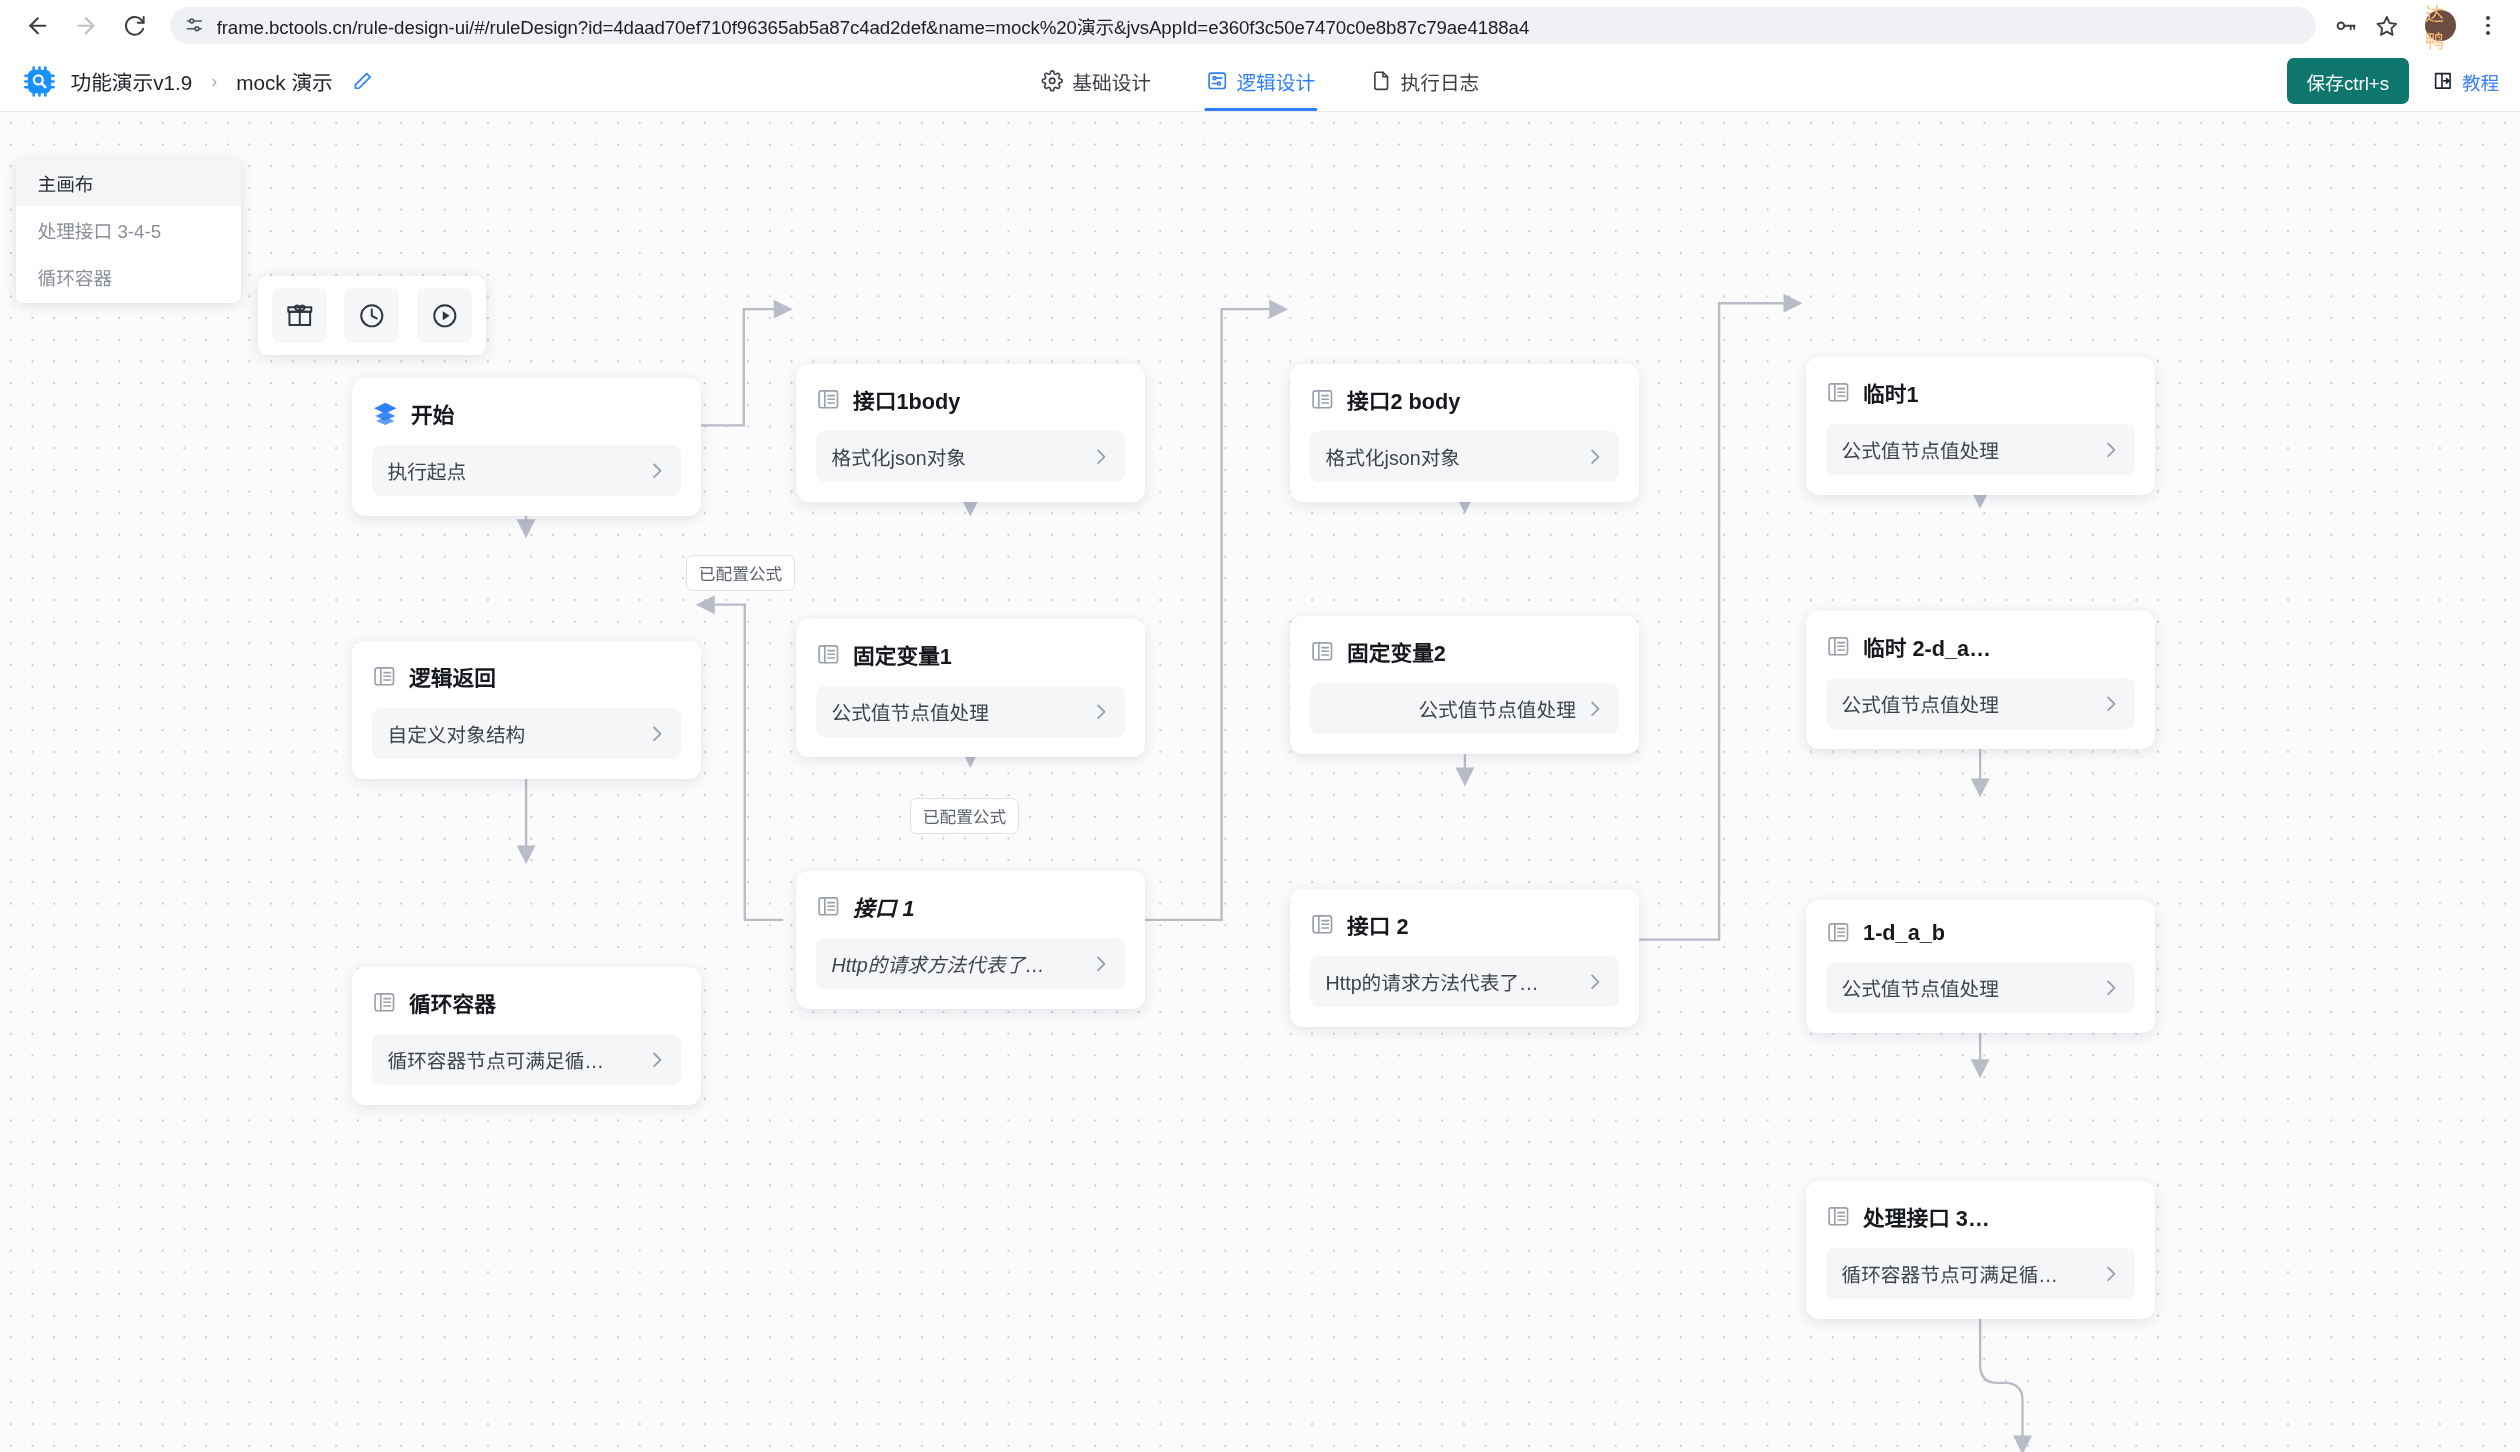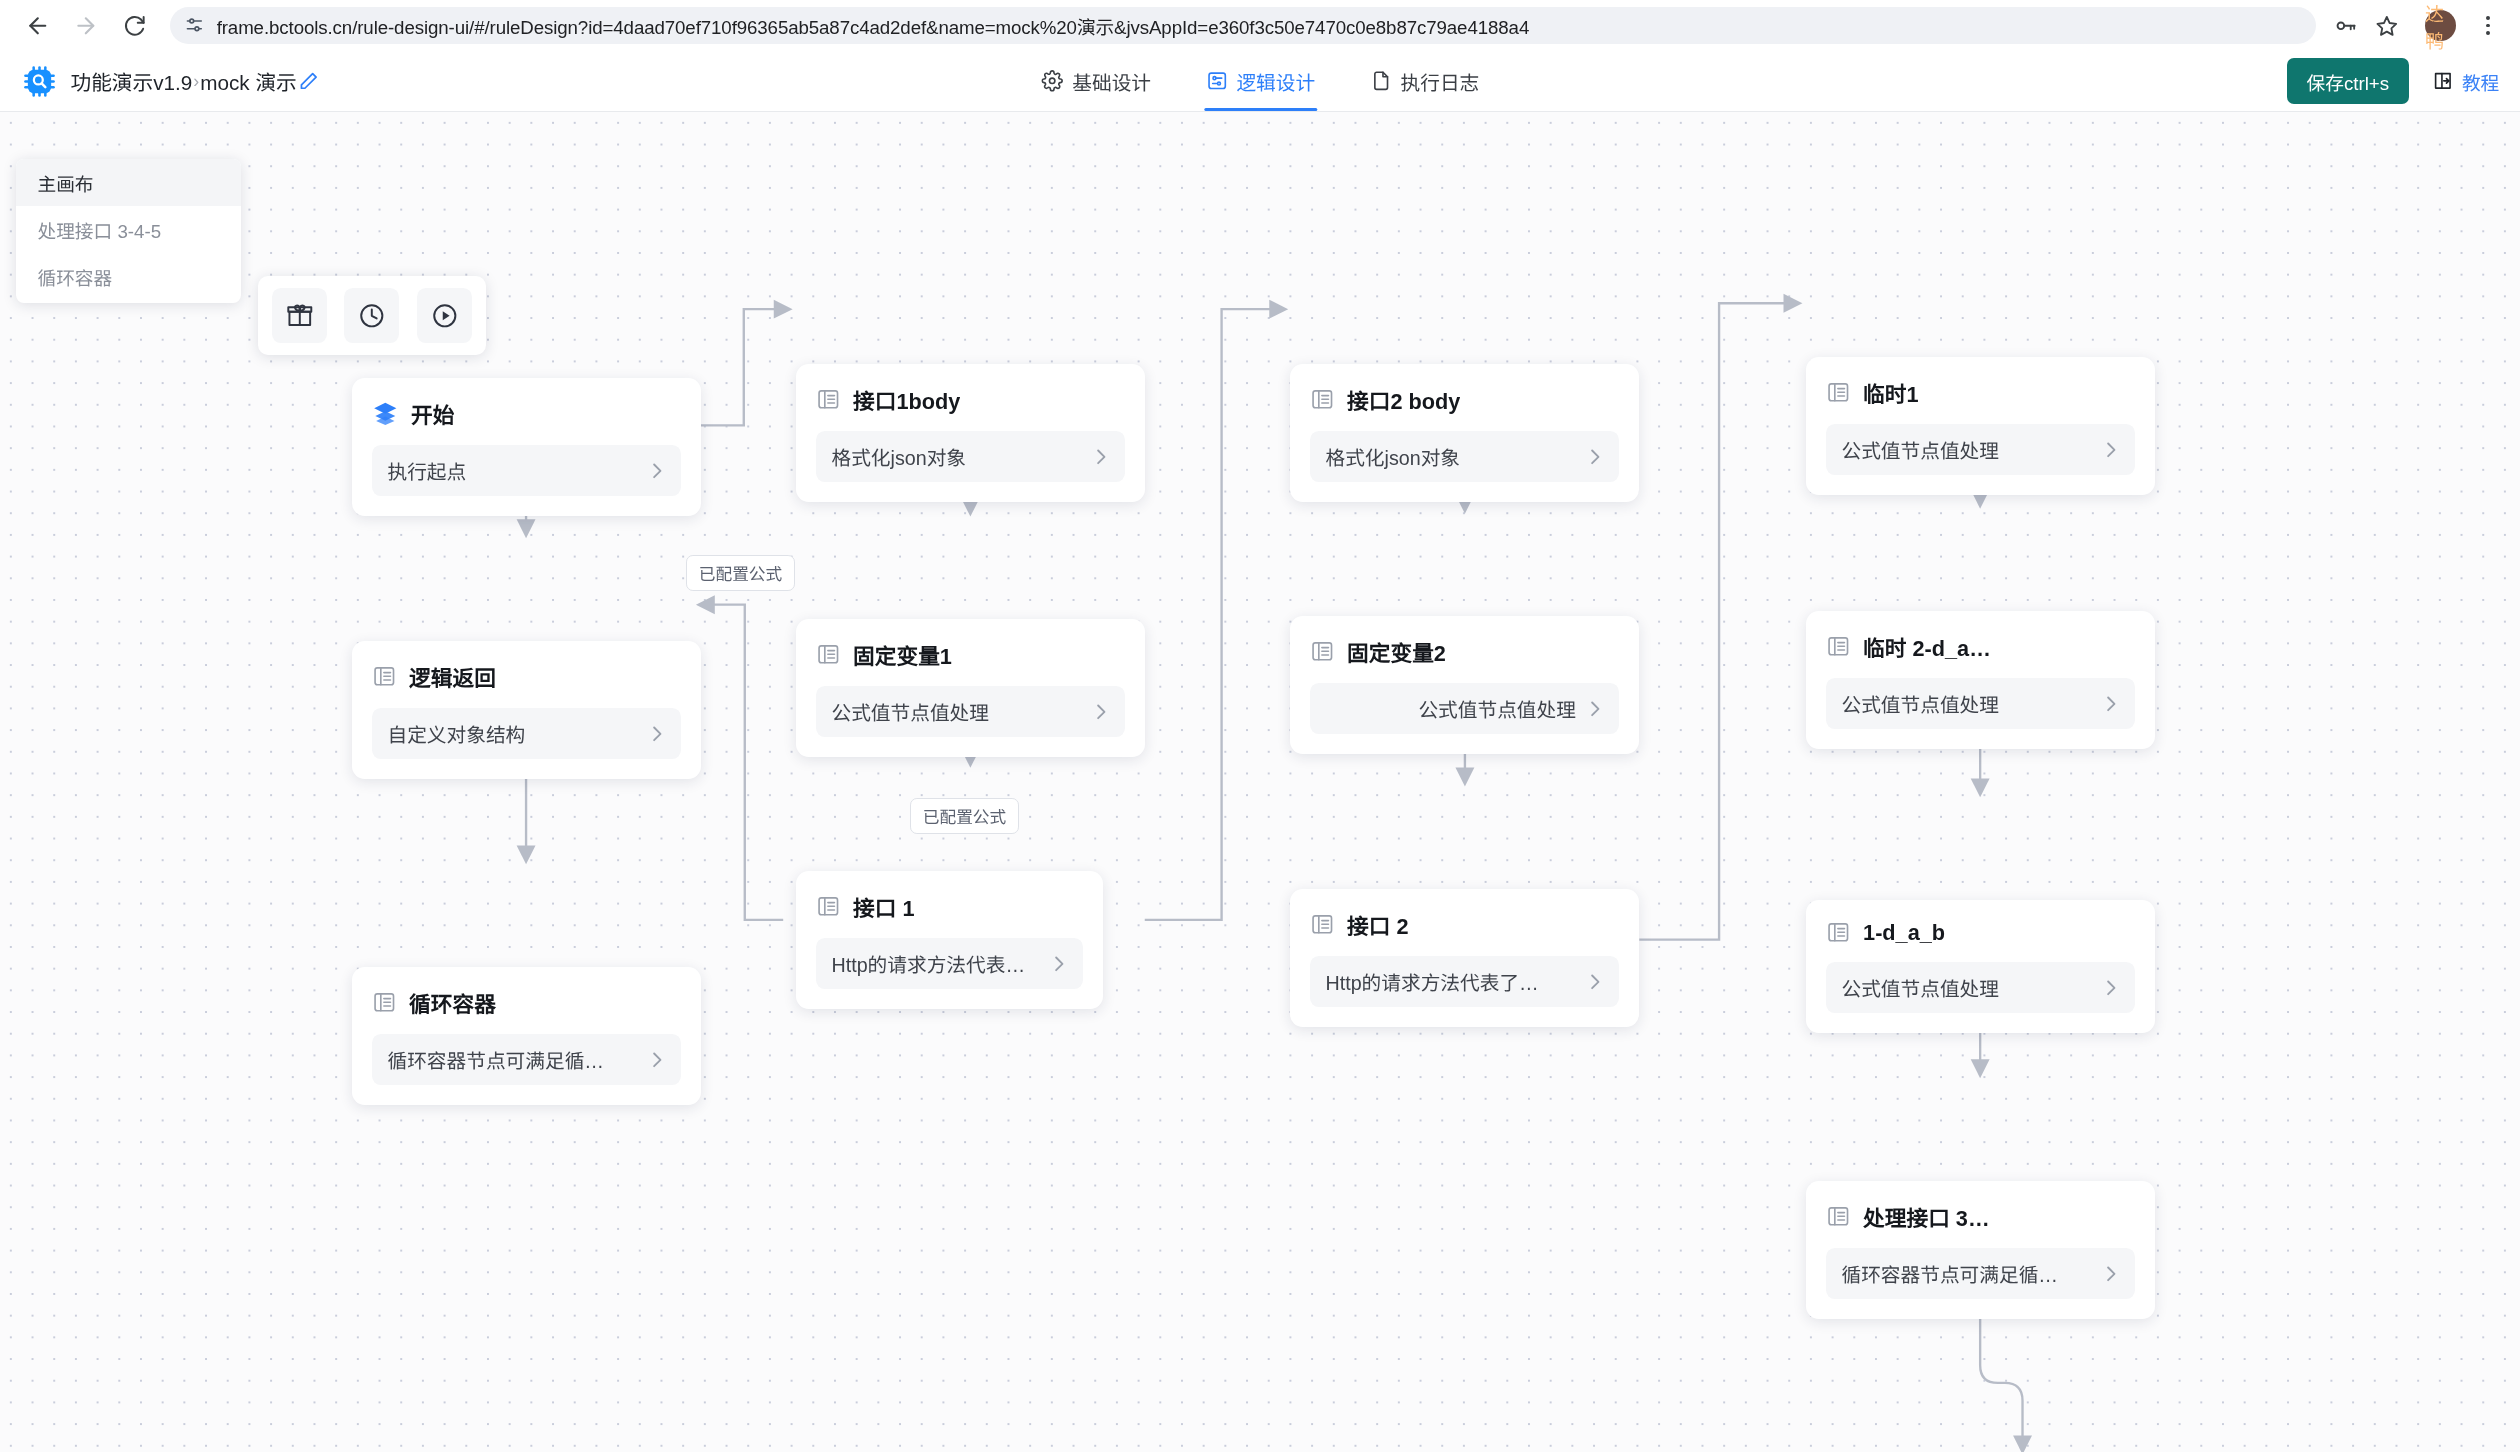--- a/index.html
+++ b/index.html
@@ -86,21 +86,21 @@
     padding: 0 21.7px;
     position: relative;
     z-index: 50;
   }
   .brand { display: flex; align-items: center; gap: 13.8px; flex: 0 0 auto; }
   .brand-logo {
     width: 35px; height: 35px;
     display: flex; align-items: center; justify-content: center;
     color: #1890ff;
   }
-  .breadcrumb { display: flex; align-items: center; gap: 1px; }
+  .breadcrumb { display: flex; align-items: center; gap: 19px; }
   .crumb { font-size: 20.7px; color: #1f2329; }
   .crumb-sep { font-size: 17.7px; color: #a8abb2; }
   .edit-pen { color: #2d7ff9; display: flex; align-items: center; cursor: pointer; }
 
   .center-tabs {
     position: absolute;
     left: 50%;
     transform: translateX(-50%);
     display: flex;
     gap: 47px;
@@ -595,21 +595,21 @@
         </div>
         <div class="node-body">
           <span class="node-body-text">公式值节点值处理</span>
           <span class="chev">
             <svg width="21.7" height="21.7" viewBox="0 0 24 24" fill="none" stroke="currentColor" stroke-width="2.1" stroke-linecap="round" stroke-linejoin="round">
               <polyline points="9 5 16 12 9 19"></polyline>
             </svg>
           </span>
         </div>
       </div>
-      <div class="node" style="left: 796px; top: 759px; width: 307px;">
+      <div class="node" style="left: 796px; top: 759px; width: 349px; font-style: italic;">
         <div class="node-head">
           <span class="node-icon">
             <svg width="24.6" height="24.6" viewBox="0 0 24 24" fill="none" stroke="currentColor" stroke-width="1.6" stroke-linecap="round">
               <rect x="3" y="3.8" width="18" height="16.4" rx="2.2"></rect>
               <line x1="8.6" y1="3.8" x2="8.6" y2="20.2"></line>
               <line x1="11.6" y1="8.4" x2="18" y2="8.4"></line>
               <line x1="11.6" y1="12" x2="18" y2="12"></line>
               <line x1="11.6" y1="15.6" x2="18" y2="15.6"></line>
             </svg>
           </span>

